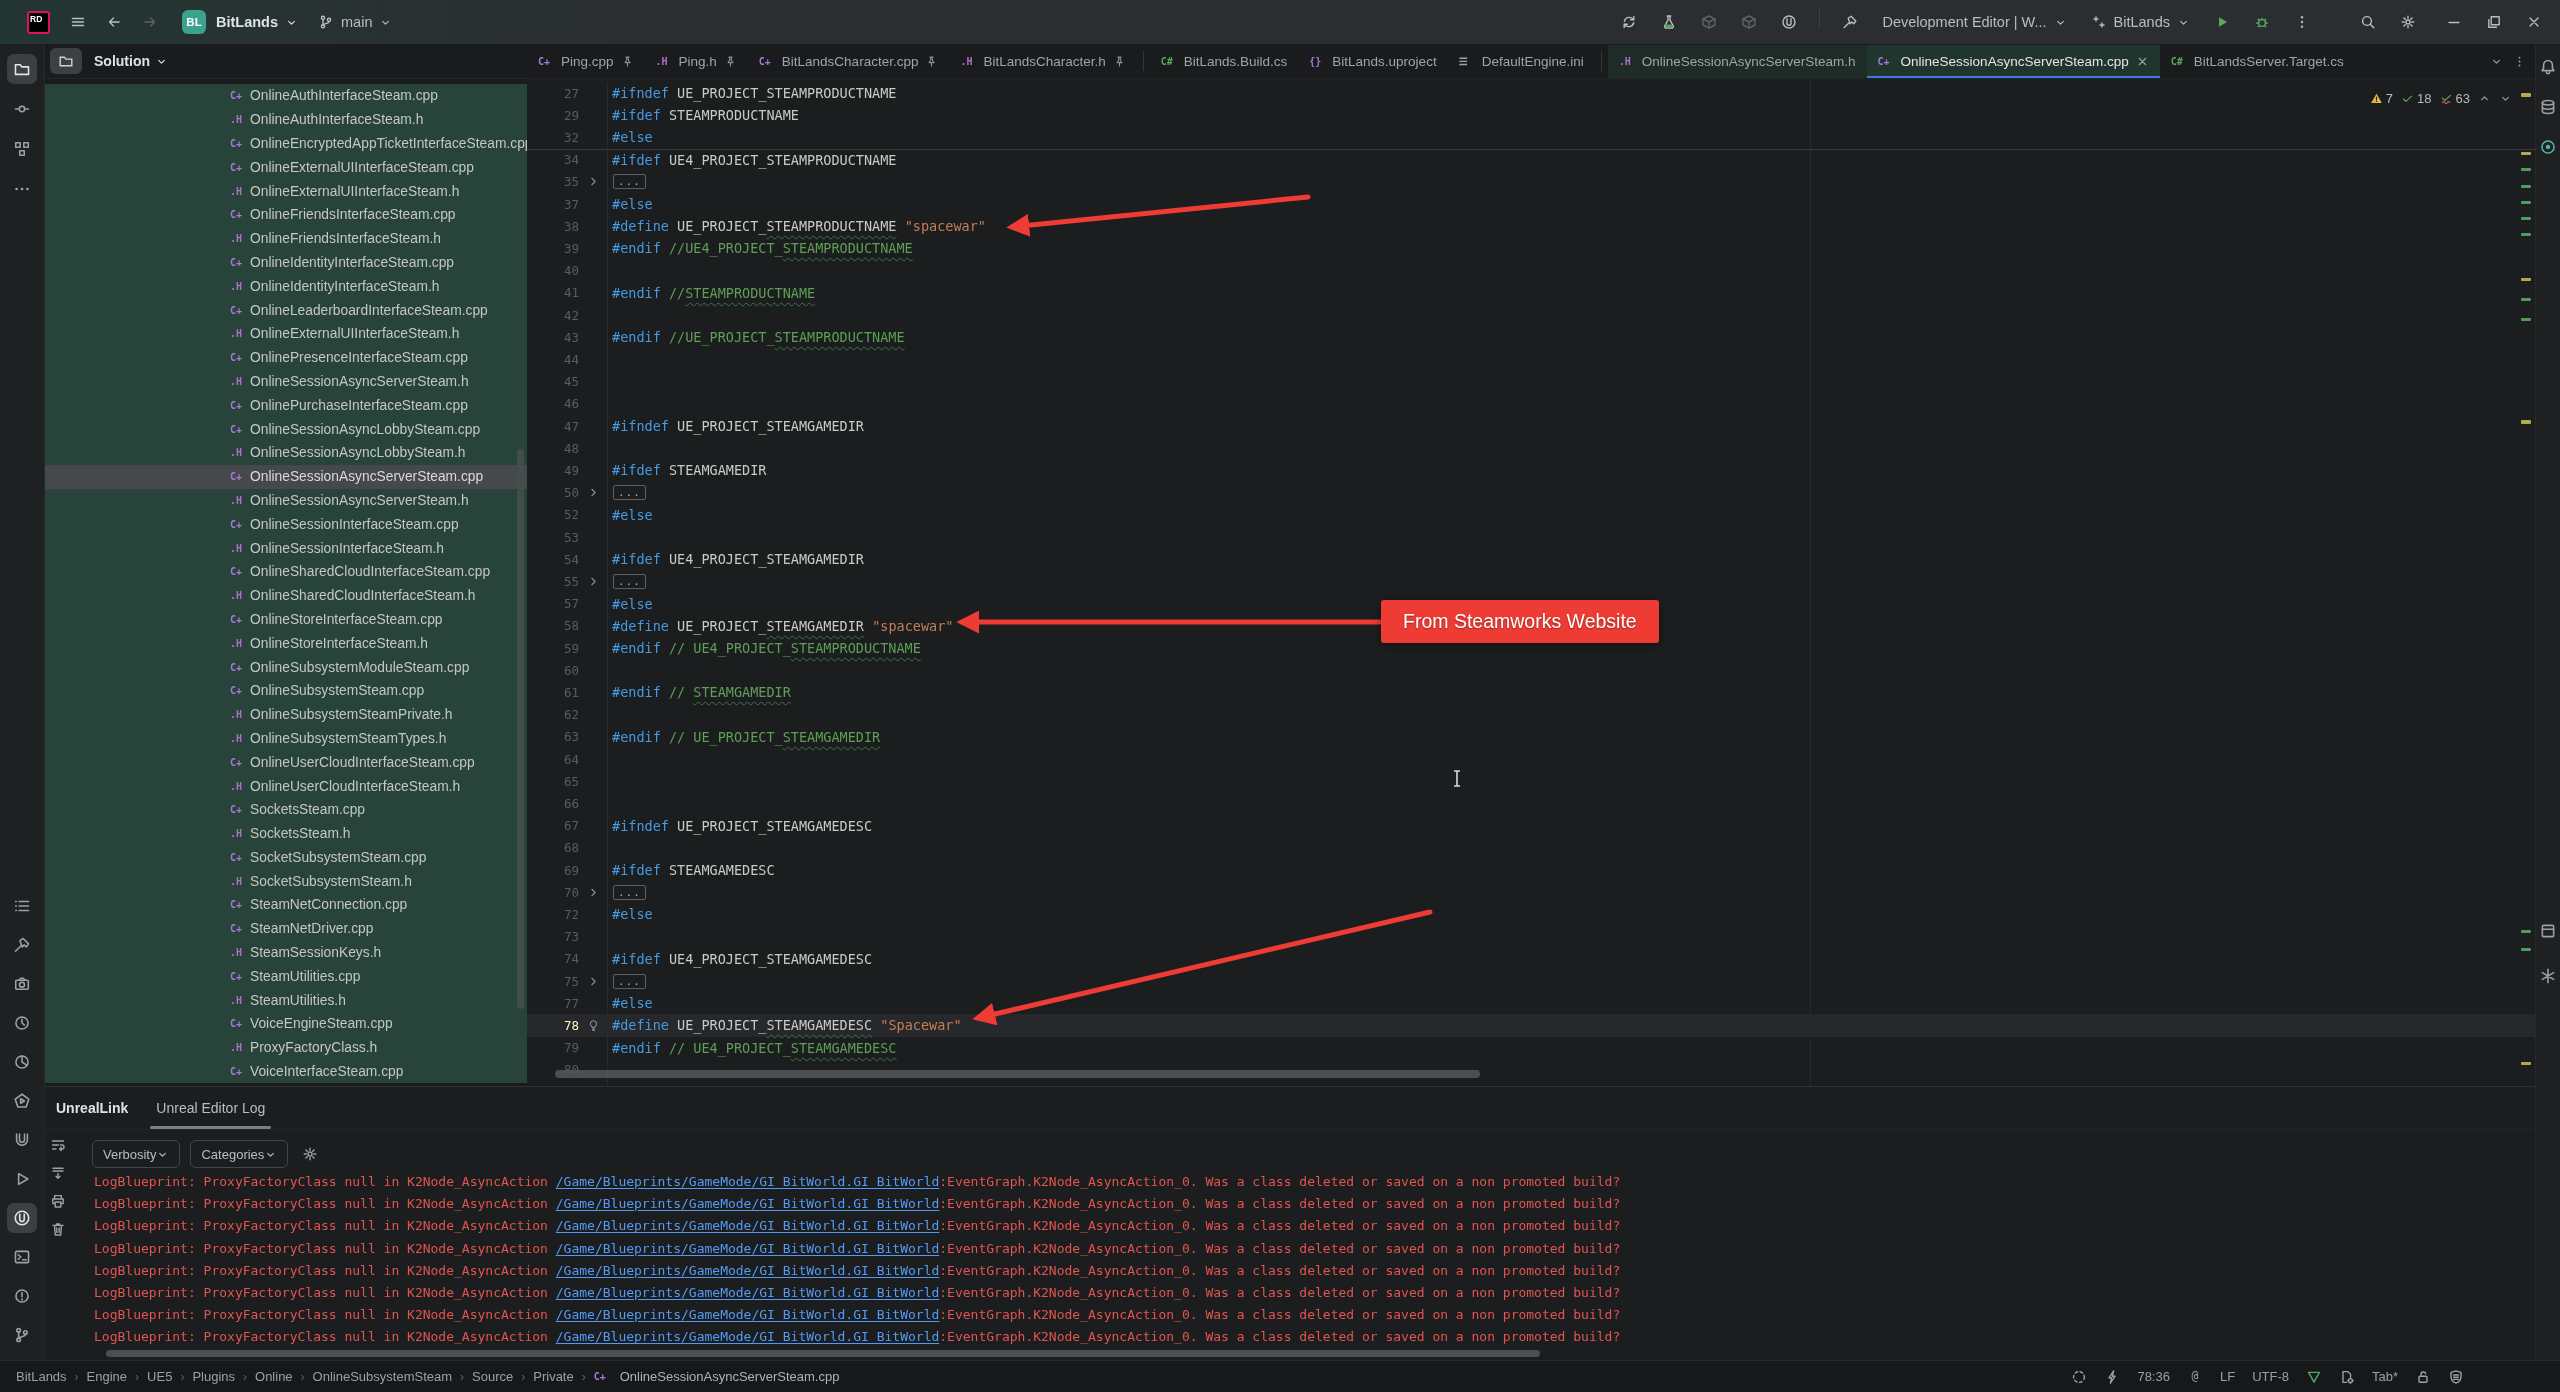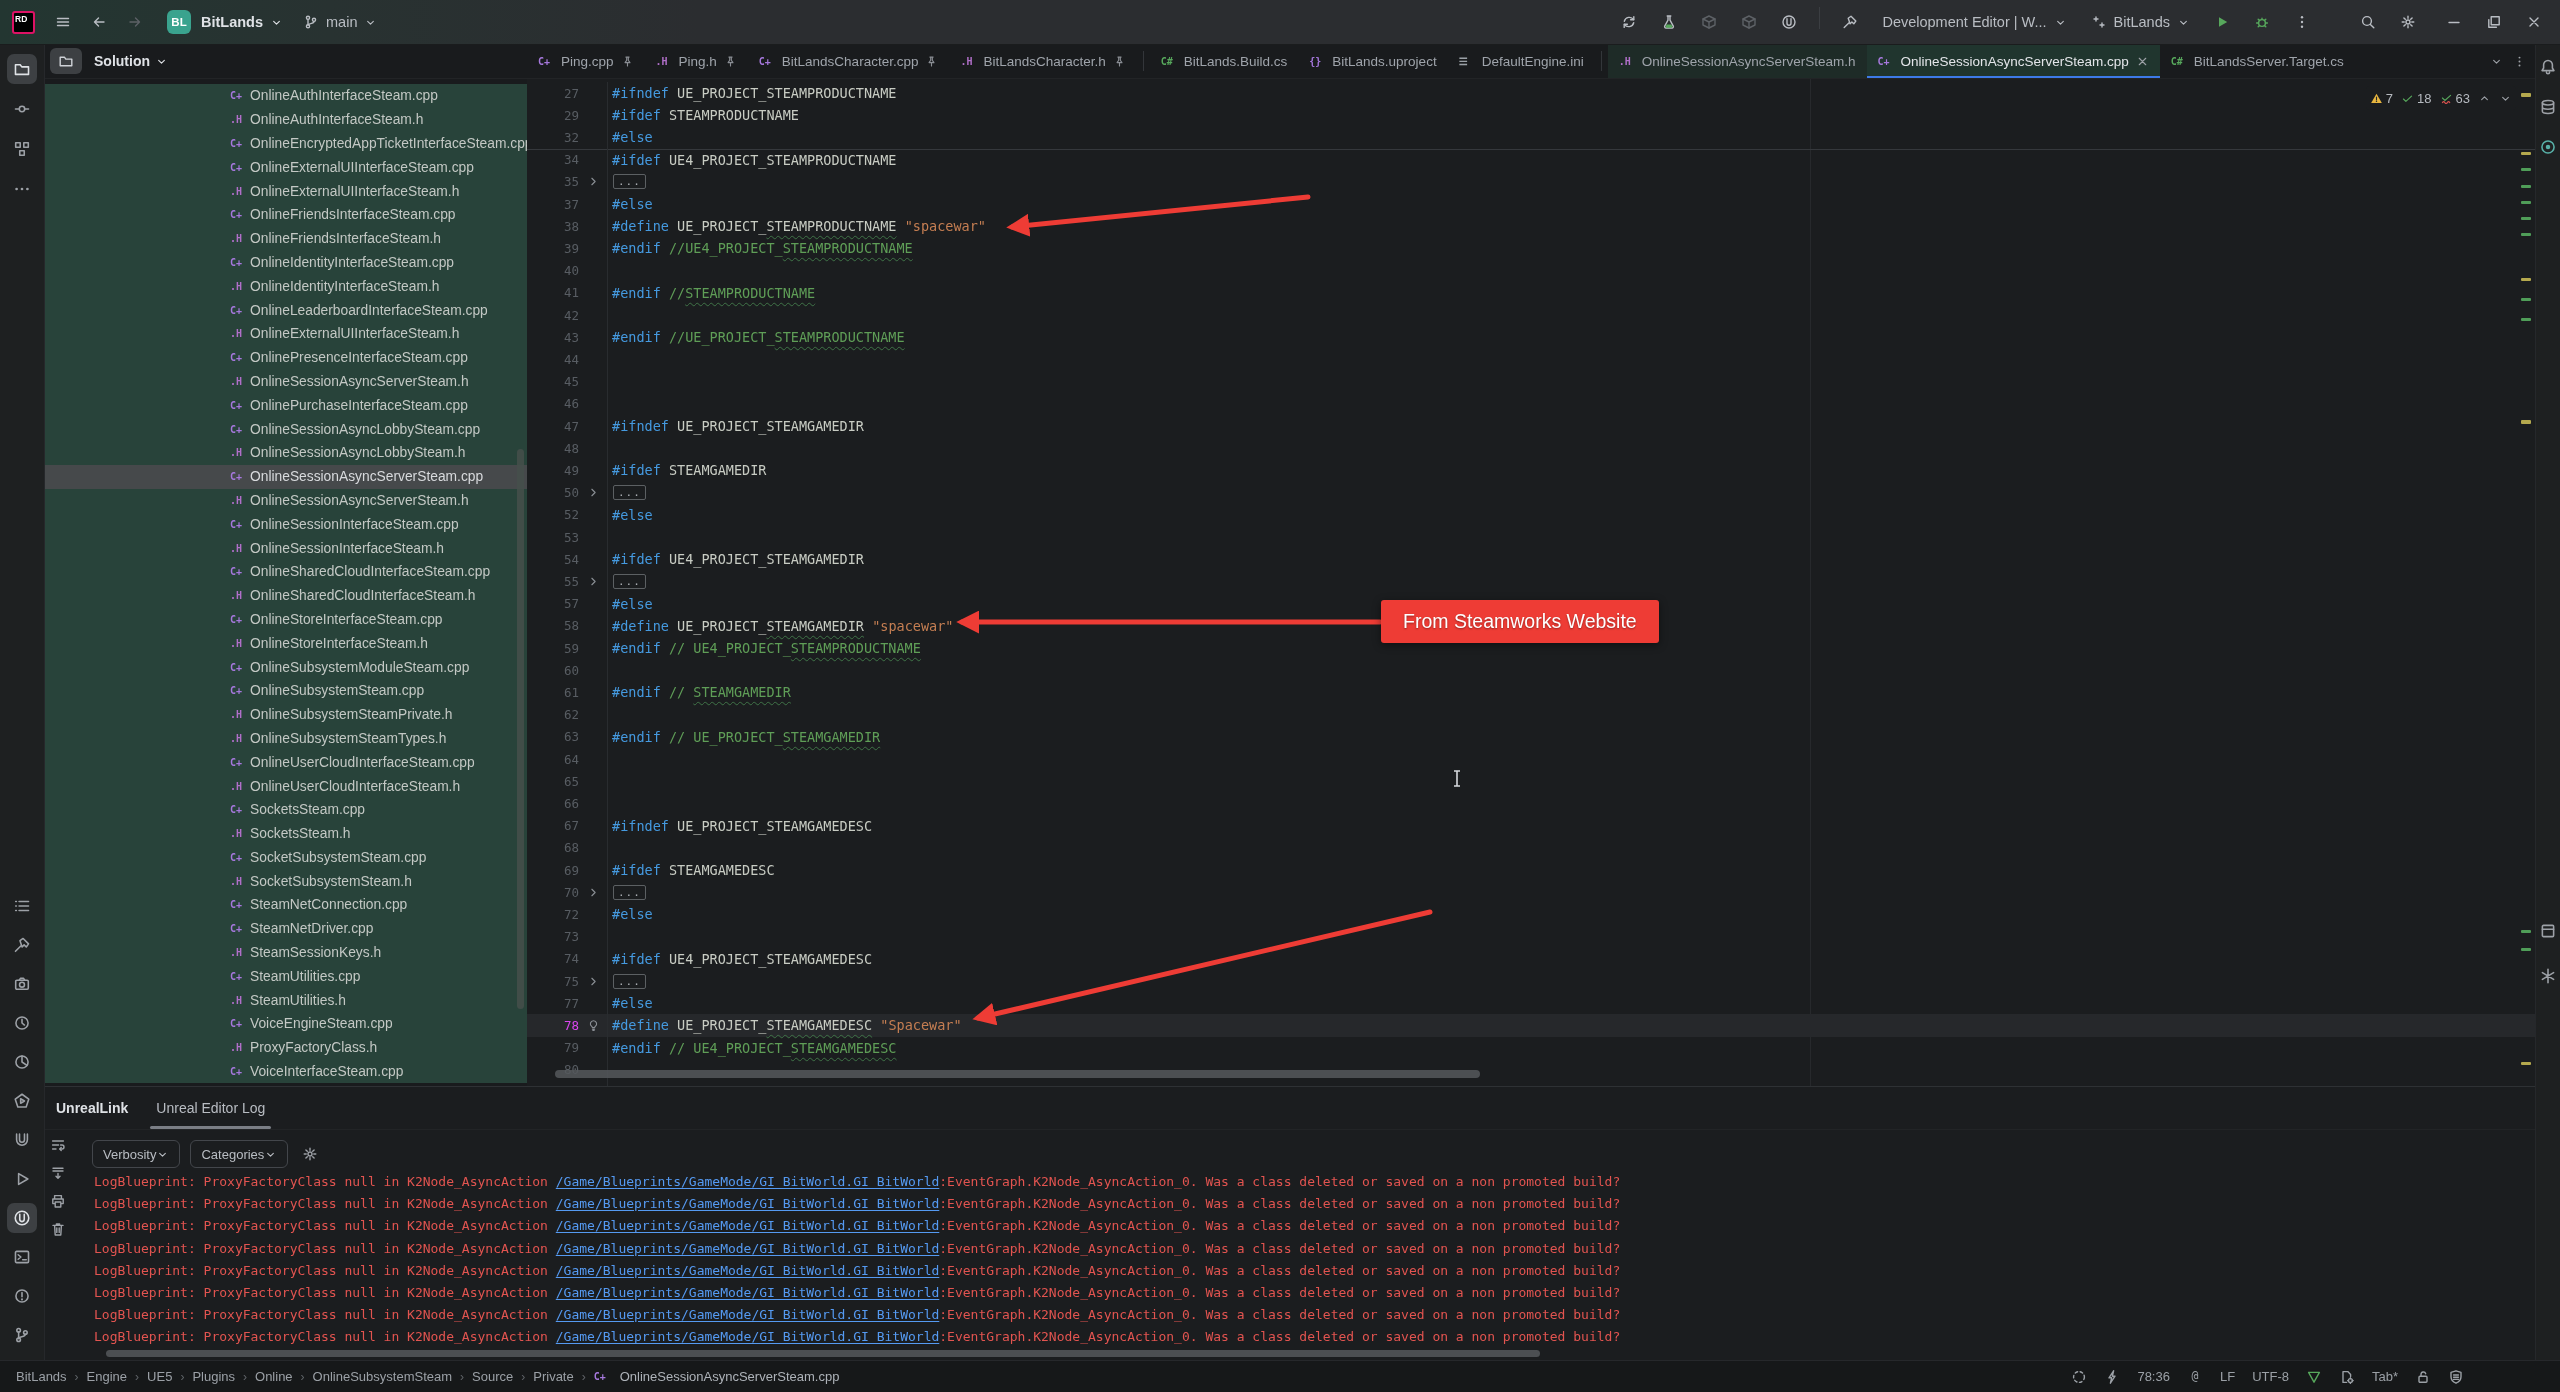--- a/index.html
+++ b/index.html
@@ -8,21 +8,21 @@
   .ic{width:16px;height:16px;display:block;flex:none}
   .ic *{fill:none;stroke:currentColor;stroke-width:1.4;stroke-linecap:round;stroke-linejoin:round}
   .ic .f{fill:currentColor;stroke:none}
   .ic14{width:13px;height:13px}.ic18{width:18px;height:18px}
 
   
   .titlebar{position:absolute;left:0;top:0;width:2560px;height:44px;
     background:linear-gradient(90deg,#233631 0px,#283231 330px,#2b2d30 700px);
     display:flex;align-items:center;font-size:14.5px;color:#ced1d6;z-index:30;border-bottom:1px solid #1a1c1d}
   .tb-item{display:flex;align-items:center;gap:7px;padding:0 10px;height:30px;border-radius:6px;color:#b9bdc3}
-  .riderlogo{width:23px;height:23px;margin:0 10px 0 12px;background:#000;border:2px solid #dd1265;
+  .riderlogo{width:23px;height:23px;margin:0 10px 0 27px;background:#000;border:2px solid #dd1265;
     border-radius:3px;color:#fff;font-size:8.5px;font-weight:bold;display:flex;align-items:flex-start;justify-content:flex-start;padding:1px 0 0 1px;box-sizing:border-box}
   .blbadge{width:24px;height:24px;border-radius:6px;background:#3aa38e;color:#fff;font-weight:bold;
     font-size:11.5px;display:flex;align-items:center;justify-content:center;margin-left:14px}
   .dim{color:#5d6166}
   .tb-right{margin-left:auto;display:flex;align-items:flex-start;gap:4px;padding-right:8px}
   .vsep{width:1px;height:22px;background:#3b3e42;margin:0 8px}
   .green{color:#57a85c}
 
   
   .lstrip{position:absolute;left:0;top:44px;width:44px;height:1316px;background:#1e2021;
@@ -52,21 +52,21 @@
   .tab.active{background:#20352e;color:#e3e5e9;box-shadow:inset 0 -2px 0 #3d7ae8}
   .tsep{width:1px;background:#33363a;margin:7px 6px;flex:none}
   .tsr{margin-left:auto;display:flex;align-items:center;gap:10px;padding-right:10px;color:#9da1a7}
 
   
   .code{position:absolute;left:527px;top:78px;width:2009px;height:1008px;background:#1b1d1f;overflow:hidden;z-index:4;
     font-family:"DejaVu Sans Mono",monospace;font-size:13.5px}
   .crow{position:absolute;left:0;right:0;height:22.2px;display:flex;align-items:center;white-space:pre}
   .crow.cur{background:#26282b}
   .num{width:52px;text-align:right;color:#585d63;font-size:12.5px;flex:none}
-  .crow.cur .num{color:#d946ef}
+  .crow.cur .num{color:#fef9c3}
   .gut{width:28px;display:flex;align-items:center;justify-content:center;color:#8a8e94;flex:none}
   .ctext{border-left:1px solid #292c2f;padding-left:4px;height:100%;display:flex;align-items:center}
   .kw{color:#459ae0}.id{color:#c8ccc3}.str{color:#c57e52}.com{color:#5f9e57}
   .idw{color:#c8ccc3;text-decoration:underline wavy #3f7347 1px;text-underline-offset:4px}
   .comw{color:#5f9e57;text-decoration:underline wavy #3f7347 1px;text-underline-offset:4px}
   .foldbox{display:inline-block;border:1px solid #5c6063;border-radius:2px;color:#a9adb2;font-size:11px;
     line-height:13px;padding:0 4px;margin-left:1px;letter-spacing:1px}
   .stickysep{position:absolute;left:0;right:0;top:70.6px;height:1px;background:#35383c}
   .guideline{position:absolute;left:1283px;top:0;bottom:0;width:1px;background:#27292c}
   .hscroll{position:absolute;left:28px;top:992px;width:925px;height:8px;border-radius:4px;background:#55585c;opacity:.85}

